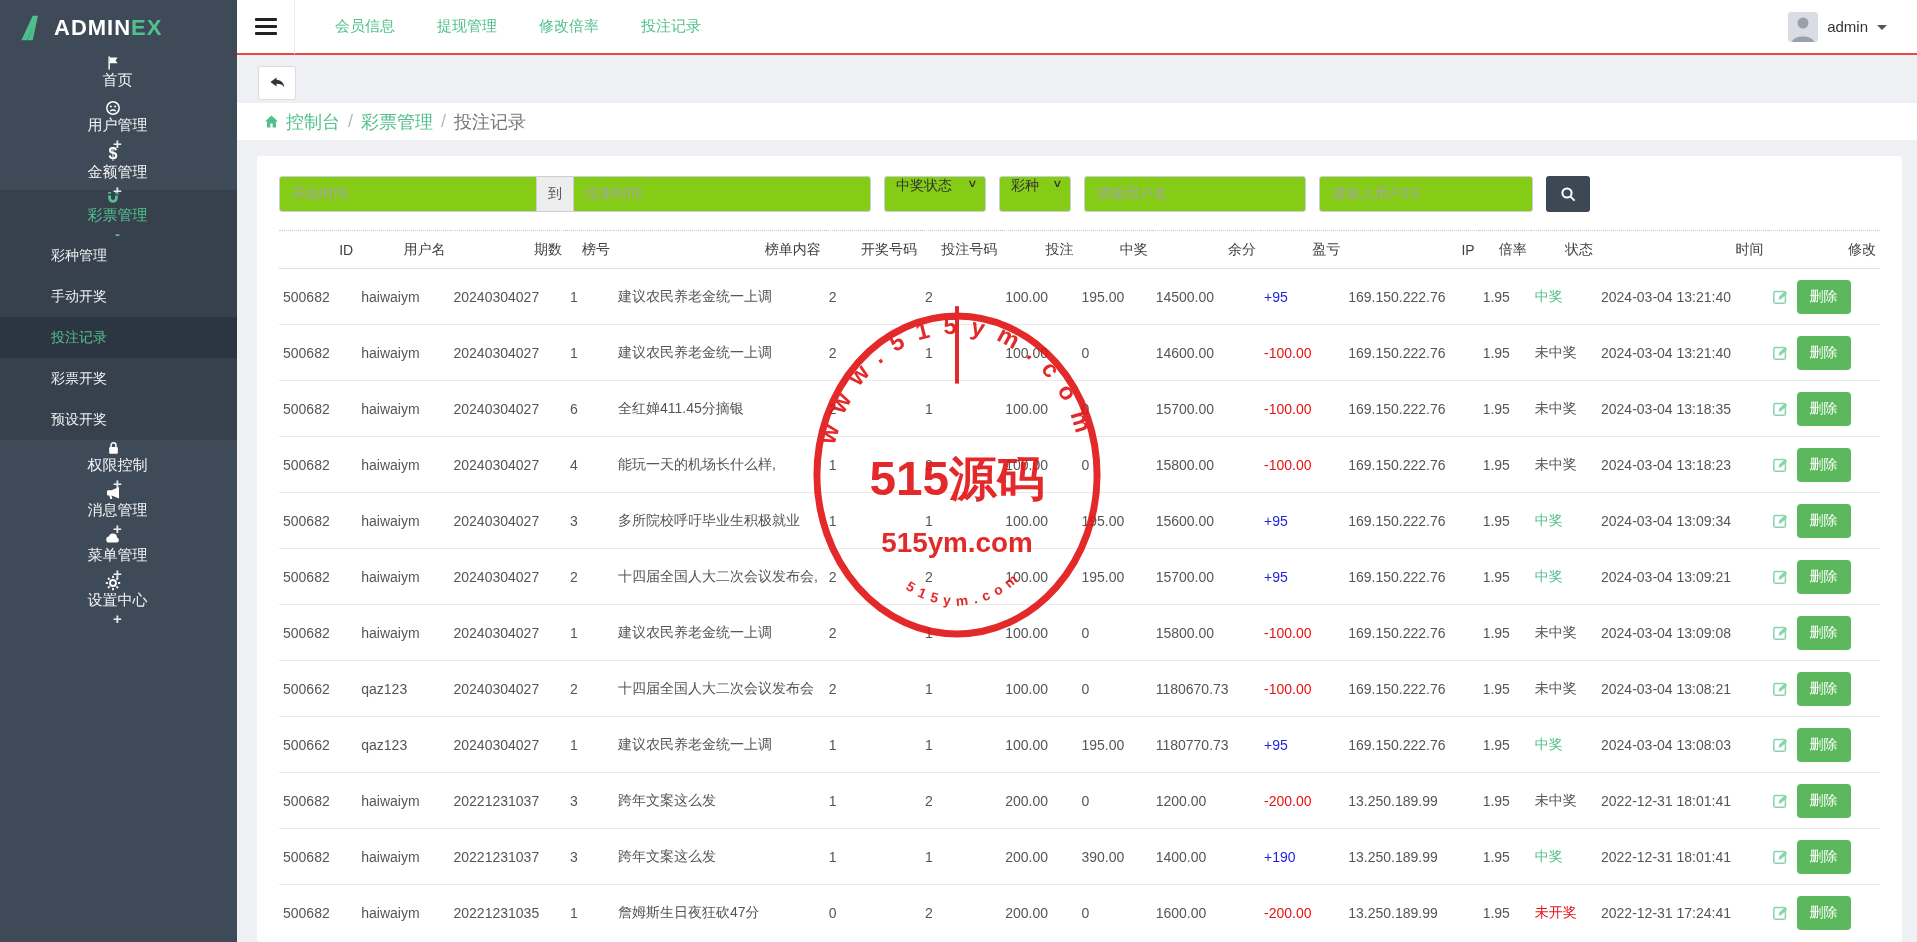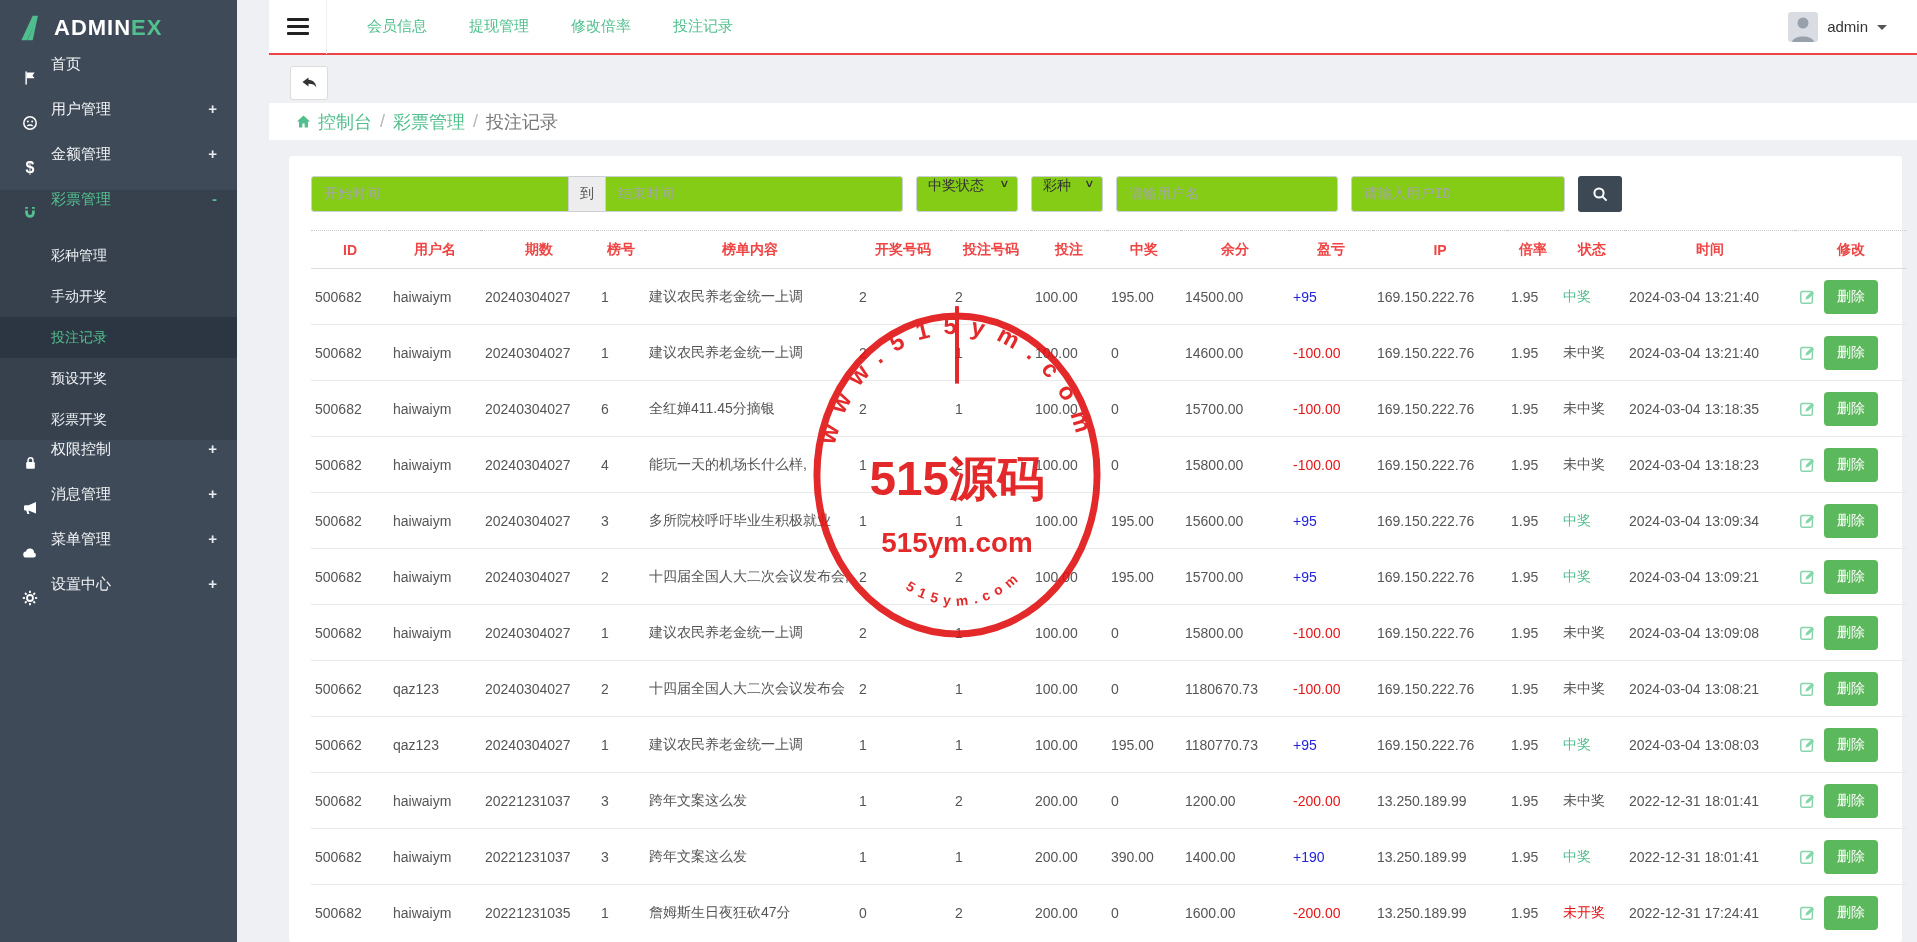--- a/index.html
+++ b/index.html
@@ -1,25 +1,25 @@
 <!DOCTYPE html>
 <html><head>
 <meta charset="utf-8">
 <style>
   * { margin:0; padding:0; box-sizing:border-box; }
   body { font-family:"Liberation Sans","DejaVu Sans",sans-serif; background:#eef0f4; }
-  .screen { position:relative; width:1917px; height:942px; display:flex; overflow:hidden; background:#eef0f4;gap:32px; }
+  .screen { position:relative; width:1917px; height:942px; display:flex; overflow:hidden; background:#eef0f4; }
 
   
   .sidebar { width:237px; flex-shrink:0; background:#3f4a58; color:#f2f4f6; }
   .logo { height:55px; display:flex; align-items:center; padding-left:18px; background:#3f4a58; }
   .logo-mark { margin-right:8px; }
   .logo-text { font-size:22px; font-weight:bold; letter-spacing:1px; color:#fff; }
   .logo-text .accent { color:#52c08e; }
-  .nav-item { height:45px; display:flex; padding:0 20px 0 18px; font-size:15px; cursor:pointer; }
+  .nav-item { height:45px; display:flex; align-items:center; padding:0 20px 0 18px; font-size:15px; cursor:pointer;flex-direction:column; }
   .nav-icon { width:24px; margin-right:9px; display:flex; justify-content:center; align-items:center; }
   .nav-label { flex:1; }
   .nav-toggle { font-size:15px; font-weight:bold; color:#e8ebee; }
   .submenu-group { background:#37414e; }
   .submenu-group .parent { color:#52c08e; }
   .submenu-group .parent .nav-toggle { color:#52c08e; }
   .sub-item { height:41px; display:flex; align-items:center; padding-left:51px; font-size:14px; color:#eef1f4; cursor:pointer; }
   .sub-item.active { background:#2c3642; color:#52c08e; }
   .dollar-glyph { font-size:16px; font-weight:bold; color:#fff; }
 
@@ -57,21 +57,21 @@
   .select-box { display:flex; justify-content:space-between; padding:0 9px 0 11px; margin-left:13px; cursor:pointer; }
   .select-box .sel-caret { font-size:11px; color:#333; margin-left:7px; transform:scaleX(1.4); }
   .sel-status { width:102px; }
   .sel-type { width:72px; }
   .filters .username-input { width:222px; margin-left:13px; }
   .filters .userid-input { width:214px; margin-left:13px; }
   .search-btn { width:44px; height:36px; margin-left:13px; background:#3d4855; border:none; border-radius:3px; display:flex; align-items:center; justify-content:center; cursor:pointer; }
 
   
   table { width:100%; border-collapse:collapse; table-layout:fixed; }
-  thead th { text-align:center; font-size:14px; color:#ef4444; font-weight:bold; height:38px; border-top:1px dotted #c9c9c9; border-bottom:1px solid #dddddd; padding:0 4px; }
+  thead th { text-align:right; font-size:14px; color:#404040; font-weight:normal; height:38px; border-top:1px dotted #c9c9c9; border-bottom:1px solid #dddddd; padding:0 4px; }
   tbody td { height:55px; font-size:14px; color:#555; border-bottom:1px solid #e9e9e9; padding:0 4px; overflow:hidden; white-space:nowrap; }
   tbody tr:last-child td { border-bottom:none; }
   .profit.dir-up { color:#2222dd; }
   .profit.dir-down { color:#e61414; }
   .status.status-win { color:#52c08e; }
   .status.status-lose { color:#555; }
   .status.status-pending { color:#e61414; }
   .actions-cell { display:flex; align-items:center; gap:8px; height:55px; }
   .edit-icon { cursor:pointer; display:flex; }
   .delete-btn { background:#5cb85c; color:#fff; border:none; border-radius:4px; font-size:14px; padding:8px 13px; cursor:pointer; font-family:inherit; }
@@ -135,24 +135,24 @@
         <div class="sub-item">
             <span>彩种管理</span>
           </div>
         <div class="sub-item">
             <span>手动开奖</span>
           </div>
         <div class="sub-item active">
             <span>投注记录</span>
           </div>
         <div class="sub-item">
+            <span>彩票开奖</span>
+          </div>
+        <div class="sub-item">
             <span>预设开奖</span>
-          </div>
-        <div class="sub-item">
-            <span>彩票开奖</span>
           </div>
       </div>
 
       <div class="nav-item">
         <span class="nav-icon">
           <svg width="15" height="16" viewBox="0 0 16 16">
               <rect x="3.4" y="7" width="9.2" height="7.2" rx="1.2" fill="#fff"></rect>
               <path d="M5.4 7V5a2.6 2.6 0 0 1 5.2 0v2" stroke="#fff" stroke-width="1.6" fill="none"></path>
             </svg>
         </span>

